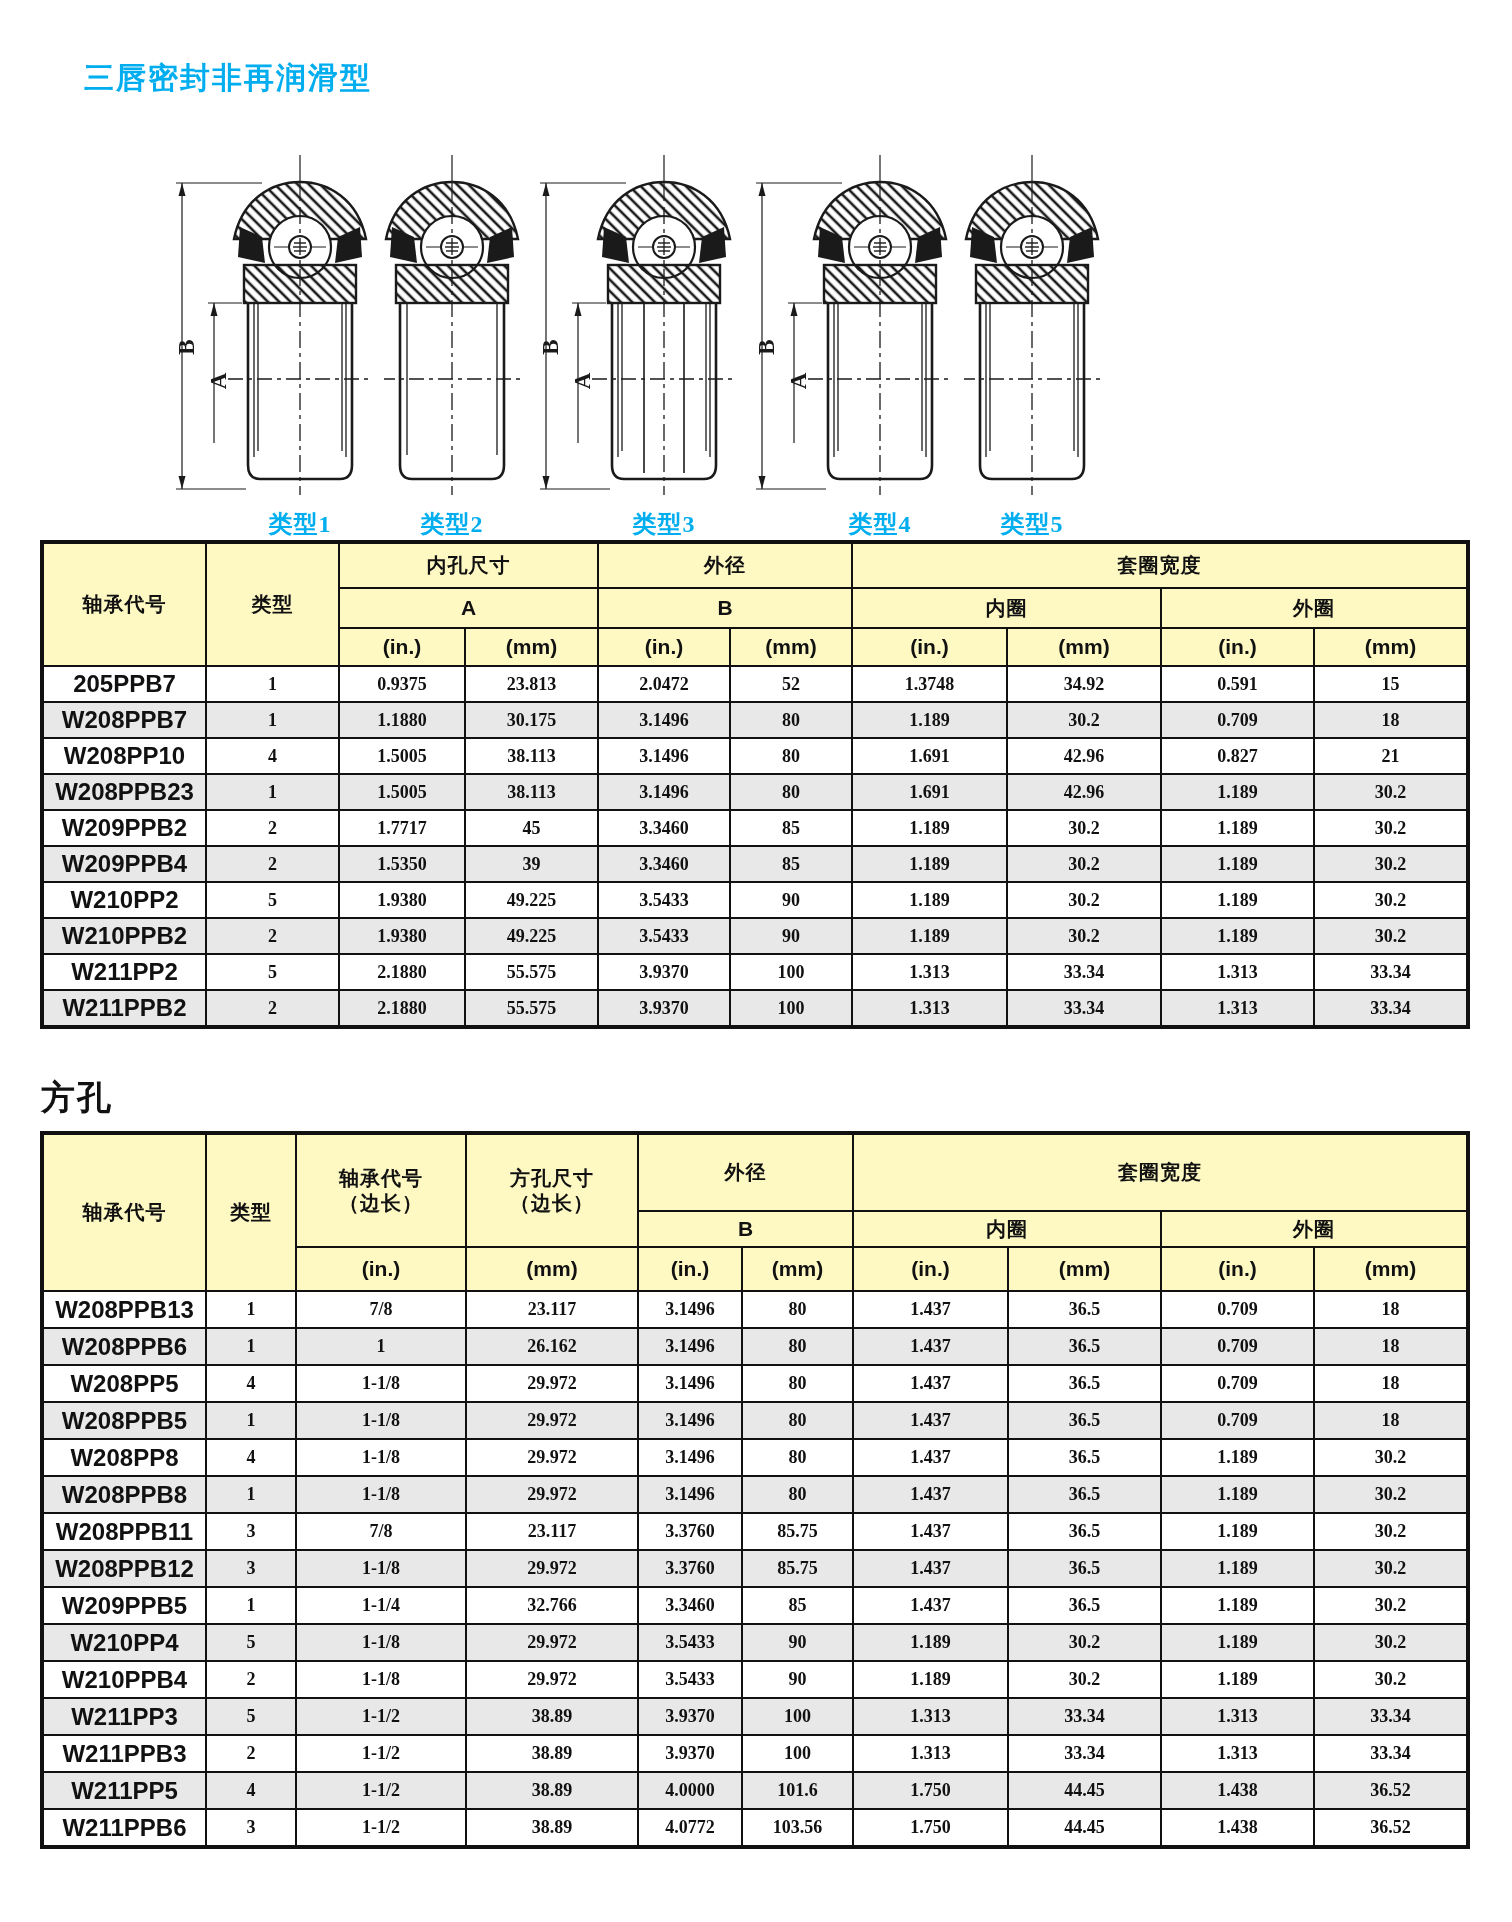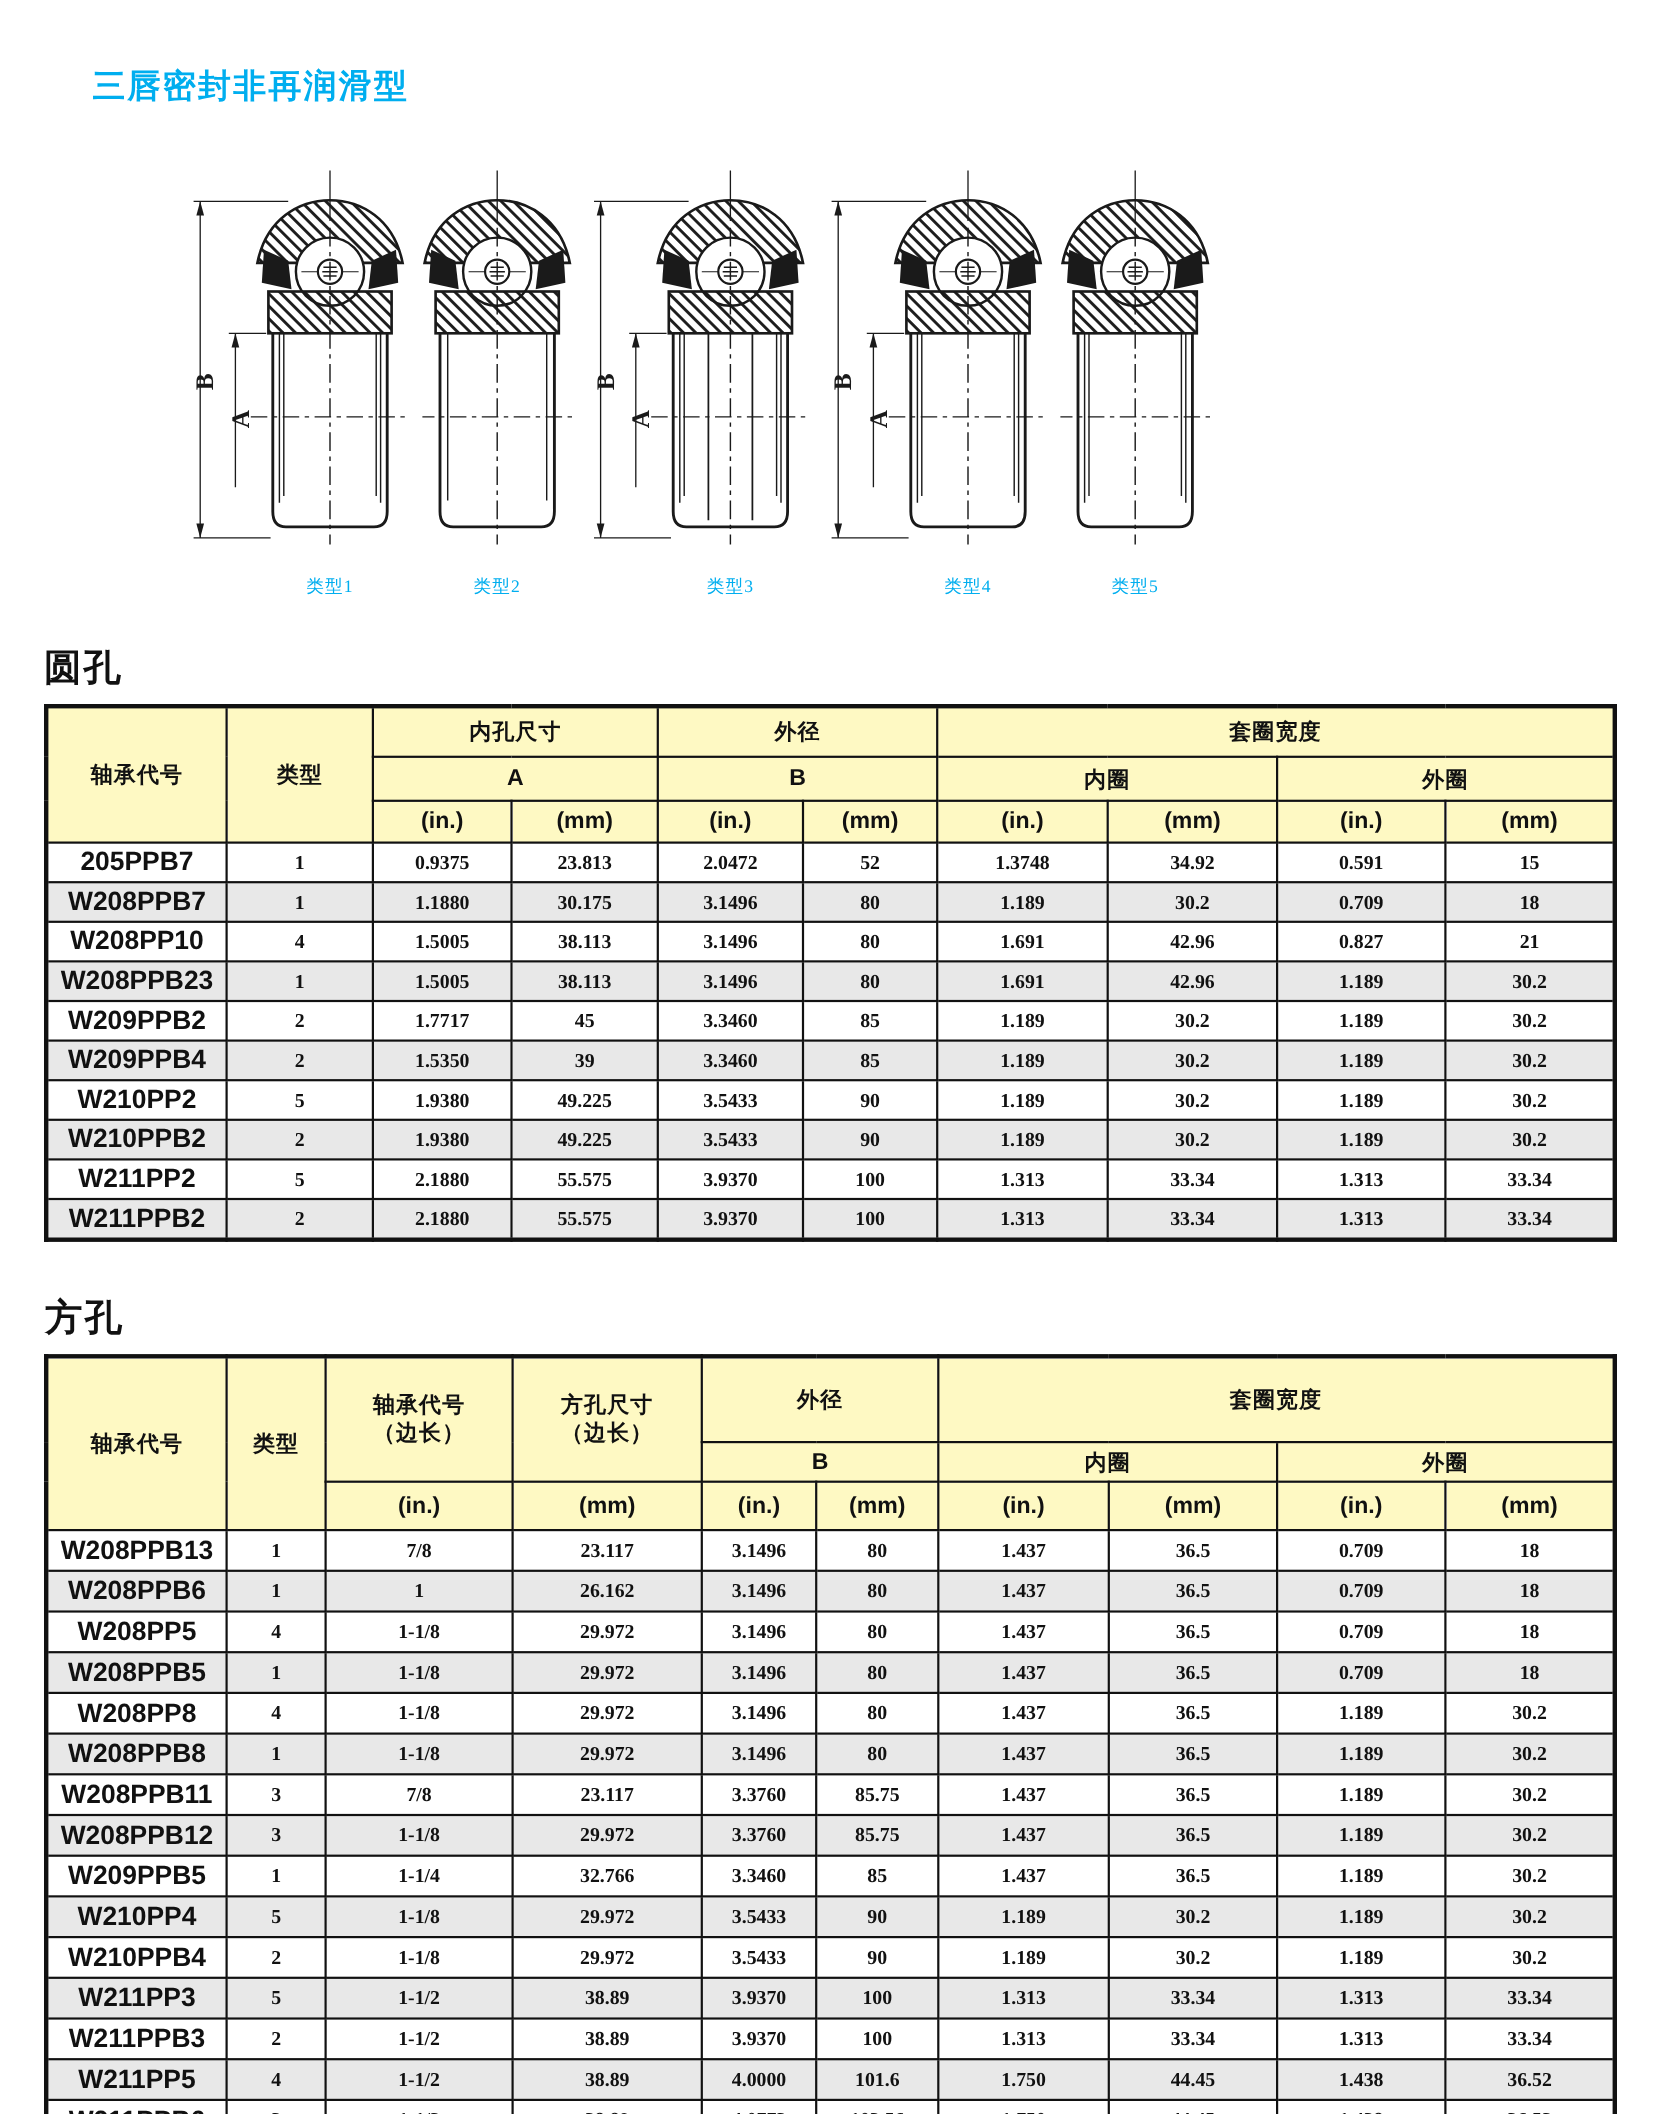--- a/index.html
+++ b/index.html
@@ -10,21 +10,21 @@
   .page{padding-top:58px;}
   .page-title{
     margin:0 0 0 84px;font-size:30px;font-weight:bold;letter-spacing:2px;
     color:#00aeef;font-family:"Liberation Serif",serif;
   }
   .diagrams{
     margin:52px 0 0 168px;display:flex;align-items:flex-end;gap:12px;
   }
   .diagram-block{display:flex;flex-direction:column;align-items:center;}
   .diagram-label{
-    font-size:16px;font-weight:normal;color:#00aeef;margin-top:20px;
+    font-size:24px;font-weight:bold;color:#00aeef;margin-top:5px;
     font-family:"Liberation Serif",serif;letter-spacing:1px;
   }
   .section-title{
     margin:40px 0 10px 40px;font-size:34px;font-weight:bold;
     font-family:"Liberation Serif",serif;letter-spacing:2px;
   }
   .section-title.second{margin-top:46px;margin-left:41px;}
   table.spec{
     border-collapse:collapse;table-layout:fixed;width:1426px;margin-left:40px;
     border:4px solid #111;
@@ -225,21 +225,20 @@
           <line x1="114" y1="152" x2="114" y2="306" stroke="#1a1a1a" stroke-width="1.3"></line>
           <line x1="26" y1="152" x2="26" y2="300" stroke="#1a1a1a" stroke-width="1.3"></line>
           <line x1="110" y1="152" x2="110" y2="300" stroke="#1a1a1a" stroke-width="1.3"></line>
           <line x1="-4" y1="228" x2="140" y2="228" stroke="#1a1a1a" stroke-width="1.3" stroke-dasharray="15 5 4 5"></line>
           <line x1="68" y1="56" x2="68" y2="344" stroke="#1a1a1a" stroke-width="1.3" stroke-dasharray="17 5 4 5"></line>
         </svg>
         <div class="diagram-label" style="transform:translateX(0px)">类型5</div>
       </div>
     </div>
 
-  <div class="section-title">圆孔</div>
 
   <table class="spec round">
     <colgroup>
       <col style="width:164px">
         <col style="width:133px">
       <col style="width:126px">
         <col style="width:133px">
       <col style="width:132px">
         <col style="width:122px">
       <col style="width:155px">

